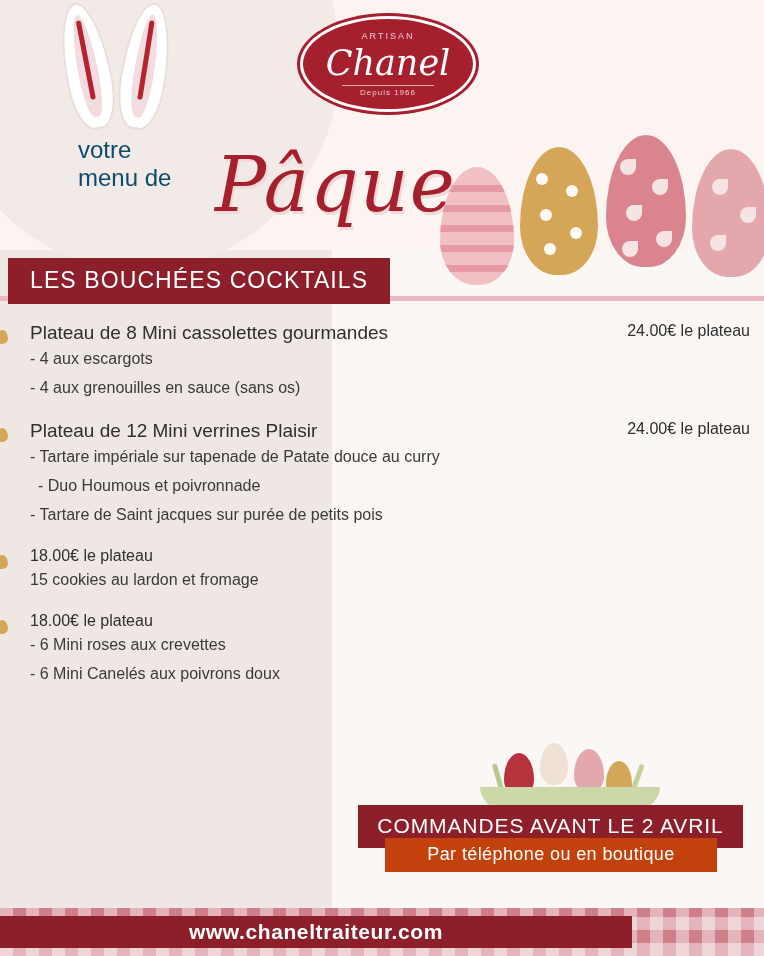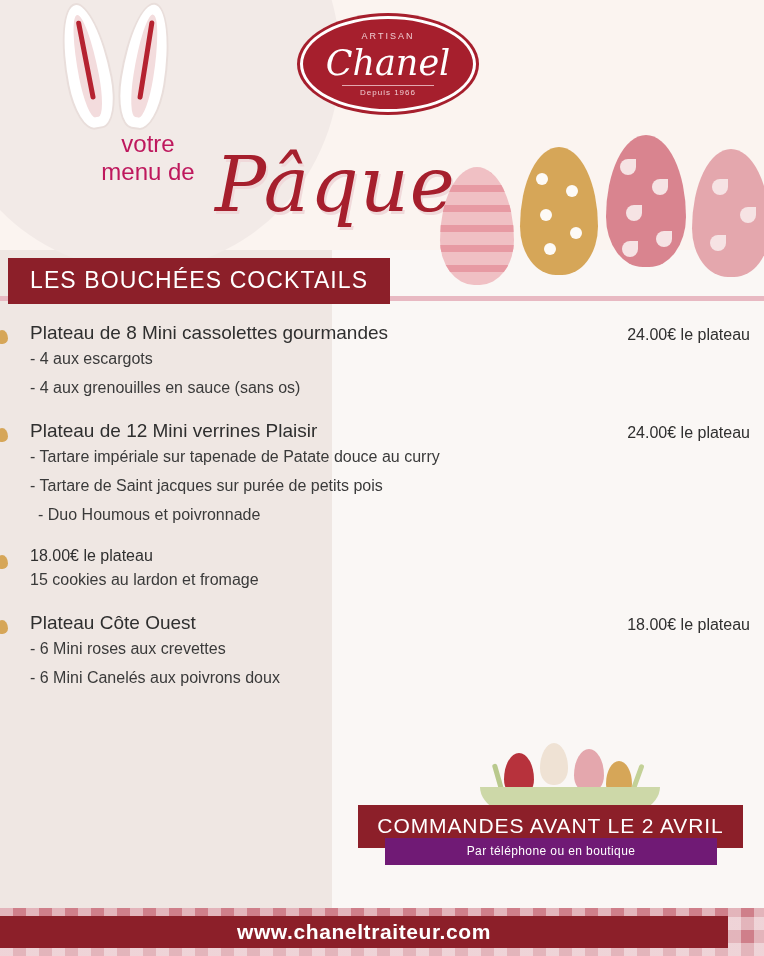--- a/index.html
+++ b/index.html
@@ -87,26 +87,26 @@
     line-height: 40px;
     margin-top: 2px;
   }
   .logo-rule {
     width: 92px; height: 1px; background: #e3a8af;
     margin: 2px auto 2px;
   }
   .logo-sub { font-size: 8px; letter-spacing: 1px; color: #f0cdd2; }
   
   .votre {
-    position: absolute; left: 78px; top: 130px;
+    position: absolute; left: 78px; top: 136px;
     width: 140px;
-    text-align: center;
+    text-align: left;
     font-size: 24px;
     line-height: 28px;
-    color: #be185d;
+    color: #0c4a6e;
     font-weight: 400;
   }
   .paques {
     position: absolute; left: 215px; top: 140px;
     font-family: "DejaVu Serif", serif;
     font-style: italic;
     font-size: 76px;
     color: #a61f2d;
     letter-spacing: 1px;
     text-shadow: 2px 3px 0 #f0d9da;
@@ -139,21 +139,21 @@
   }
   
   .menu { position: absolute; left: 0; top: 322px; width: 764px; }
   .item { position: relative; padding: 0 14px 0 30px; margin-bottom: 18px; }
   .bullet {
     position: absolute; left: -4px; top: 8px;
     width: 12px; height: 14px;
     border-radius: 50% 50% 46% 46% / 60% 60% 40% 40%;
     background: #d6a658;
   }
-  .item-head { display: flex; justify-content: space-between; align-items: flex-end; gap: 20px; }
+  .item-head { display: flex; justify-content: space-between; align-items: flex-start; gap: 20px; }
   .item-name {
     font-size: 19px; color: #2f2f2f; font-weight: 400;
   }
   .item-price {
     font-size: 16px; color: #2f2f2f; white-space: nowrap;
   }
   .item-line {
     font-size: 16px; color: #3a3a3a; line-height: 29px;
   }
   .item-line.indent { padding-left: 8px; }
@@ -180,39 +180,39 @@
     background: #8c1f29;
     color: #fff;
     text-align: center;
     font-size: 21px;
     letter-spacing: 0.9px;
     padding: 9px 0 10px;
   }
   .order-sub {
     position: absolute; left: 385px; top: 838px;
     width: 332px;
-    background: #701a75;
+    background: #c2410c;
     color: #fff;
     text-align: center;
-    font-size: 12px;
+    font-size: 18px;
     letter-spacing: 0.4px;
     padding: 6px 8px 7px;
   }
   
   .footer {
     position: absolute; left: 0; bottom: 0;
     width: 764px; height: 48px;
     background:
       repeating-linear-gradient(90deg, rgba(255,255,255,.42) 0 13px, rgba(255,255,255,0) 13px 26px),
       repeating-linear-gradient(0deg, rgba(255,255,255,.42) 0 13px, rgba(255,255,255,0) 13px 26px),
       #cf7f8a;
   }
   .footer-bar {
     position: absolute; left: 0; top: 8px;
-    width: 728px; height: 32px;
+    width: 632px; height: 32px;
     background: #8c1f29;
     color: #fff;
     text-align: center;
     font-size: 21px;
     font-weight: bold;
     letter-spacing: 0.6px;
     line-height: 32px;
   }
   .checker-top {
     position: absolute; left: 0; top: 908px;
@@ -297,36 +297,35 @@
       <div class="item-line">- 4 aux grenouilles en sauce (sans os)</div>
     </div>
 
     <div class="item">
       <div class="bullet"></div>
       <div class="item-head">
         <div class="item-name">Plateau de 12 Mini verrines Plaisir</div>
         <div class="item-price">24.00€ le plateau</div>
       </div>
       <div class="item-line">- Tartare impériale sur tapenade de Patate douce au curry</div>
+      <div class="item-line indent"> - Duo Houmous et poivronnade</div>
       <div class="item-line">- Tartare de Saint jacques sur purée de petits pois</div>
-      <div class="item-line indent"> - Duo Houmous et poivronnade</div>
     </div>
 
     <div class="item" style="margin-top:8px">
       <div class="bullet"></div>
       <div class="item-head">
         <div class="item-price">18.00€ le plateau</div>
       </div>
       <div class="item-line">15 cookies au lardon et fromage</div>
     </div>
 
     <div class="item" style="margin-top:10px">
       <div class="bullet"></div>
       <div class="item-head">
-        <div class="item-name">Plateau Côte Ouest</div>
         <div class="item-price">18.00€ le plateau</div>
       </div>
       <div class="item-line">- 6 Mini roses aux crevettes</div>
       <div class="item-line">- 6 Mini Canelés aux poivrons doux</div>
     </div>
 
   </div>
 
   <div class="basket">
     <div class="blade" style="left:28px; transform:rotate(-16deg); background:#b9c98d"></div>

